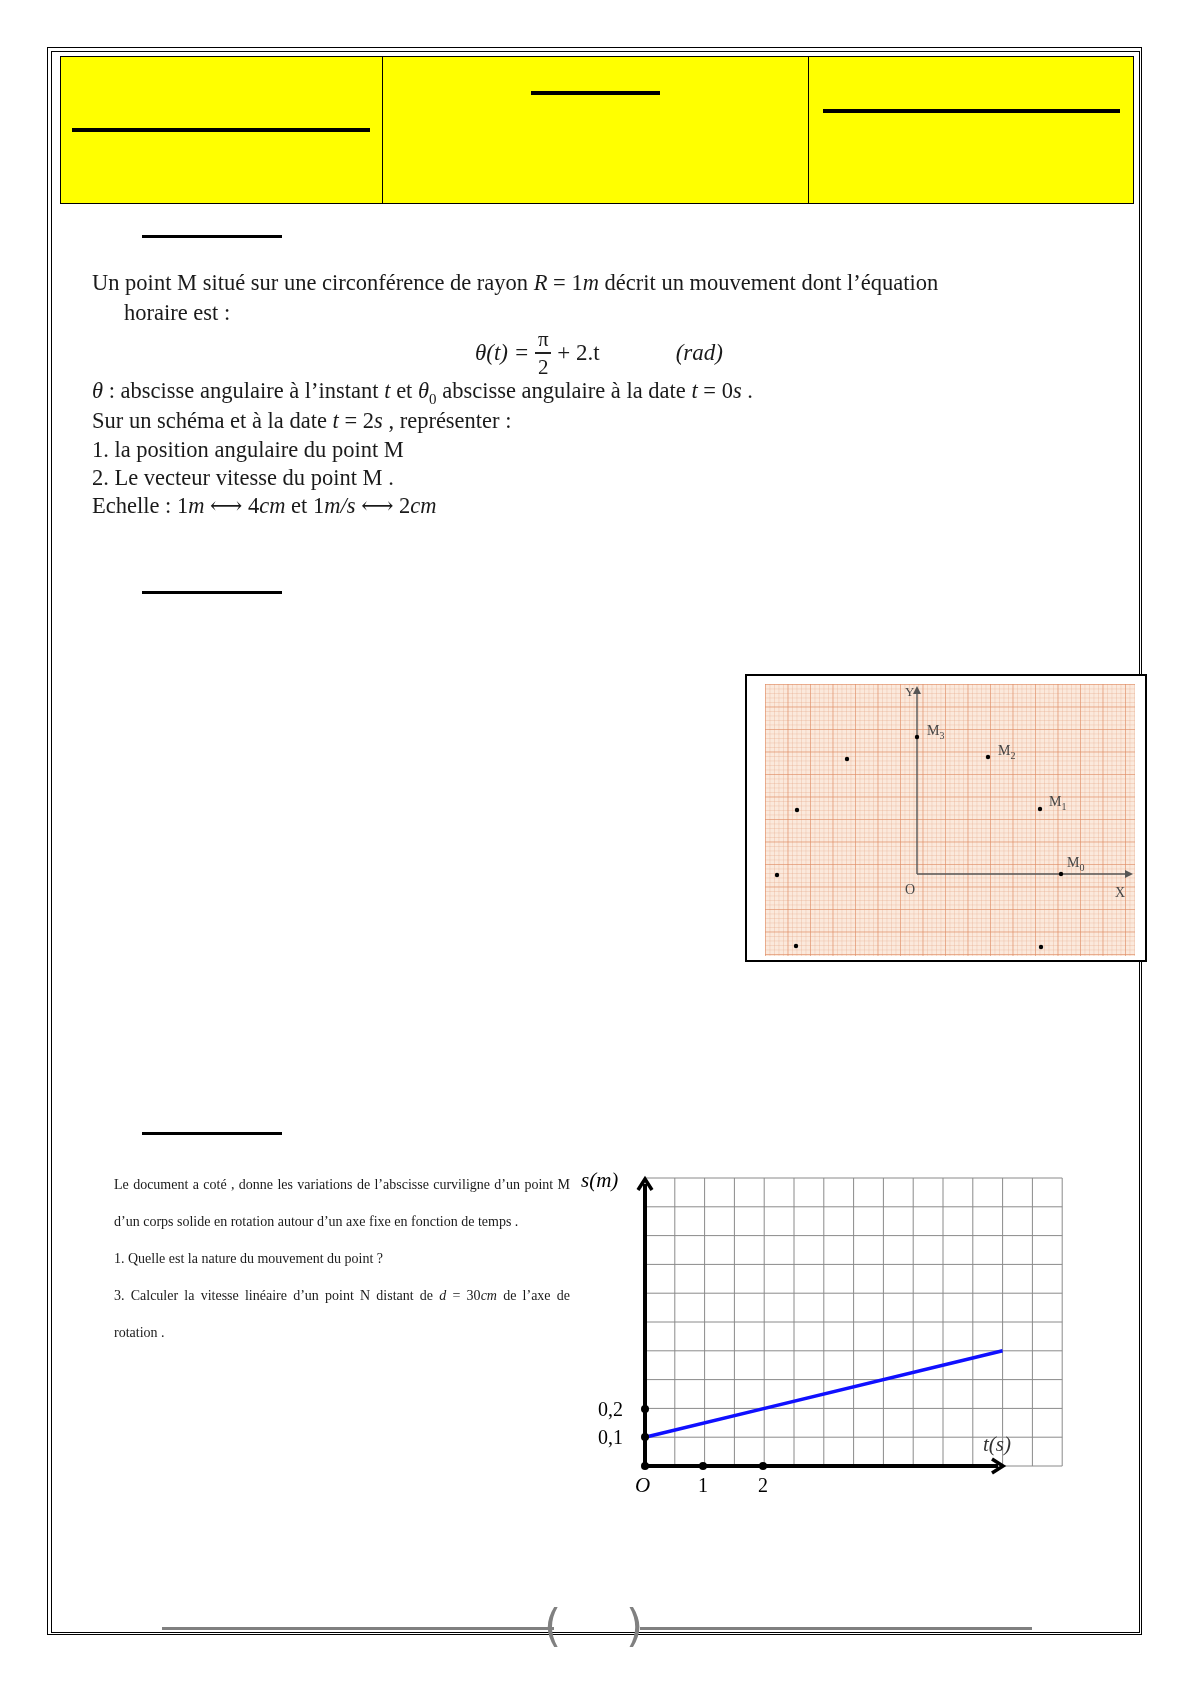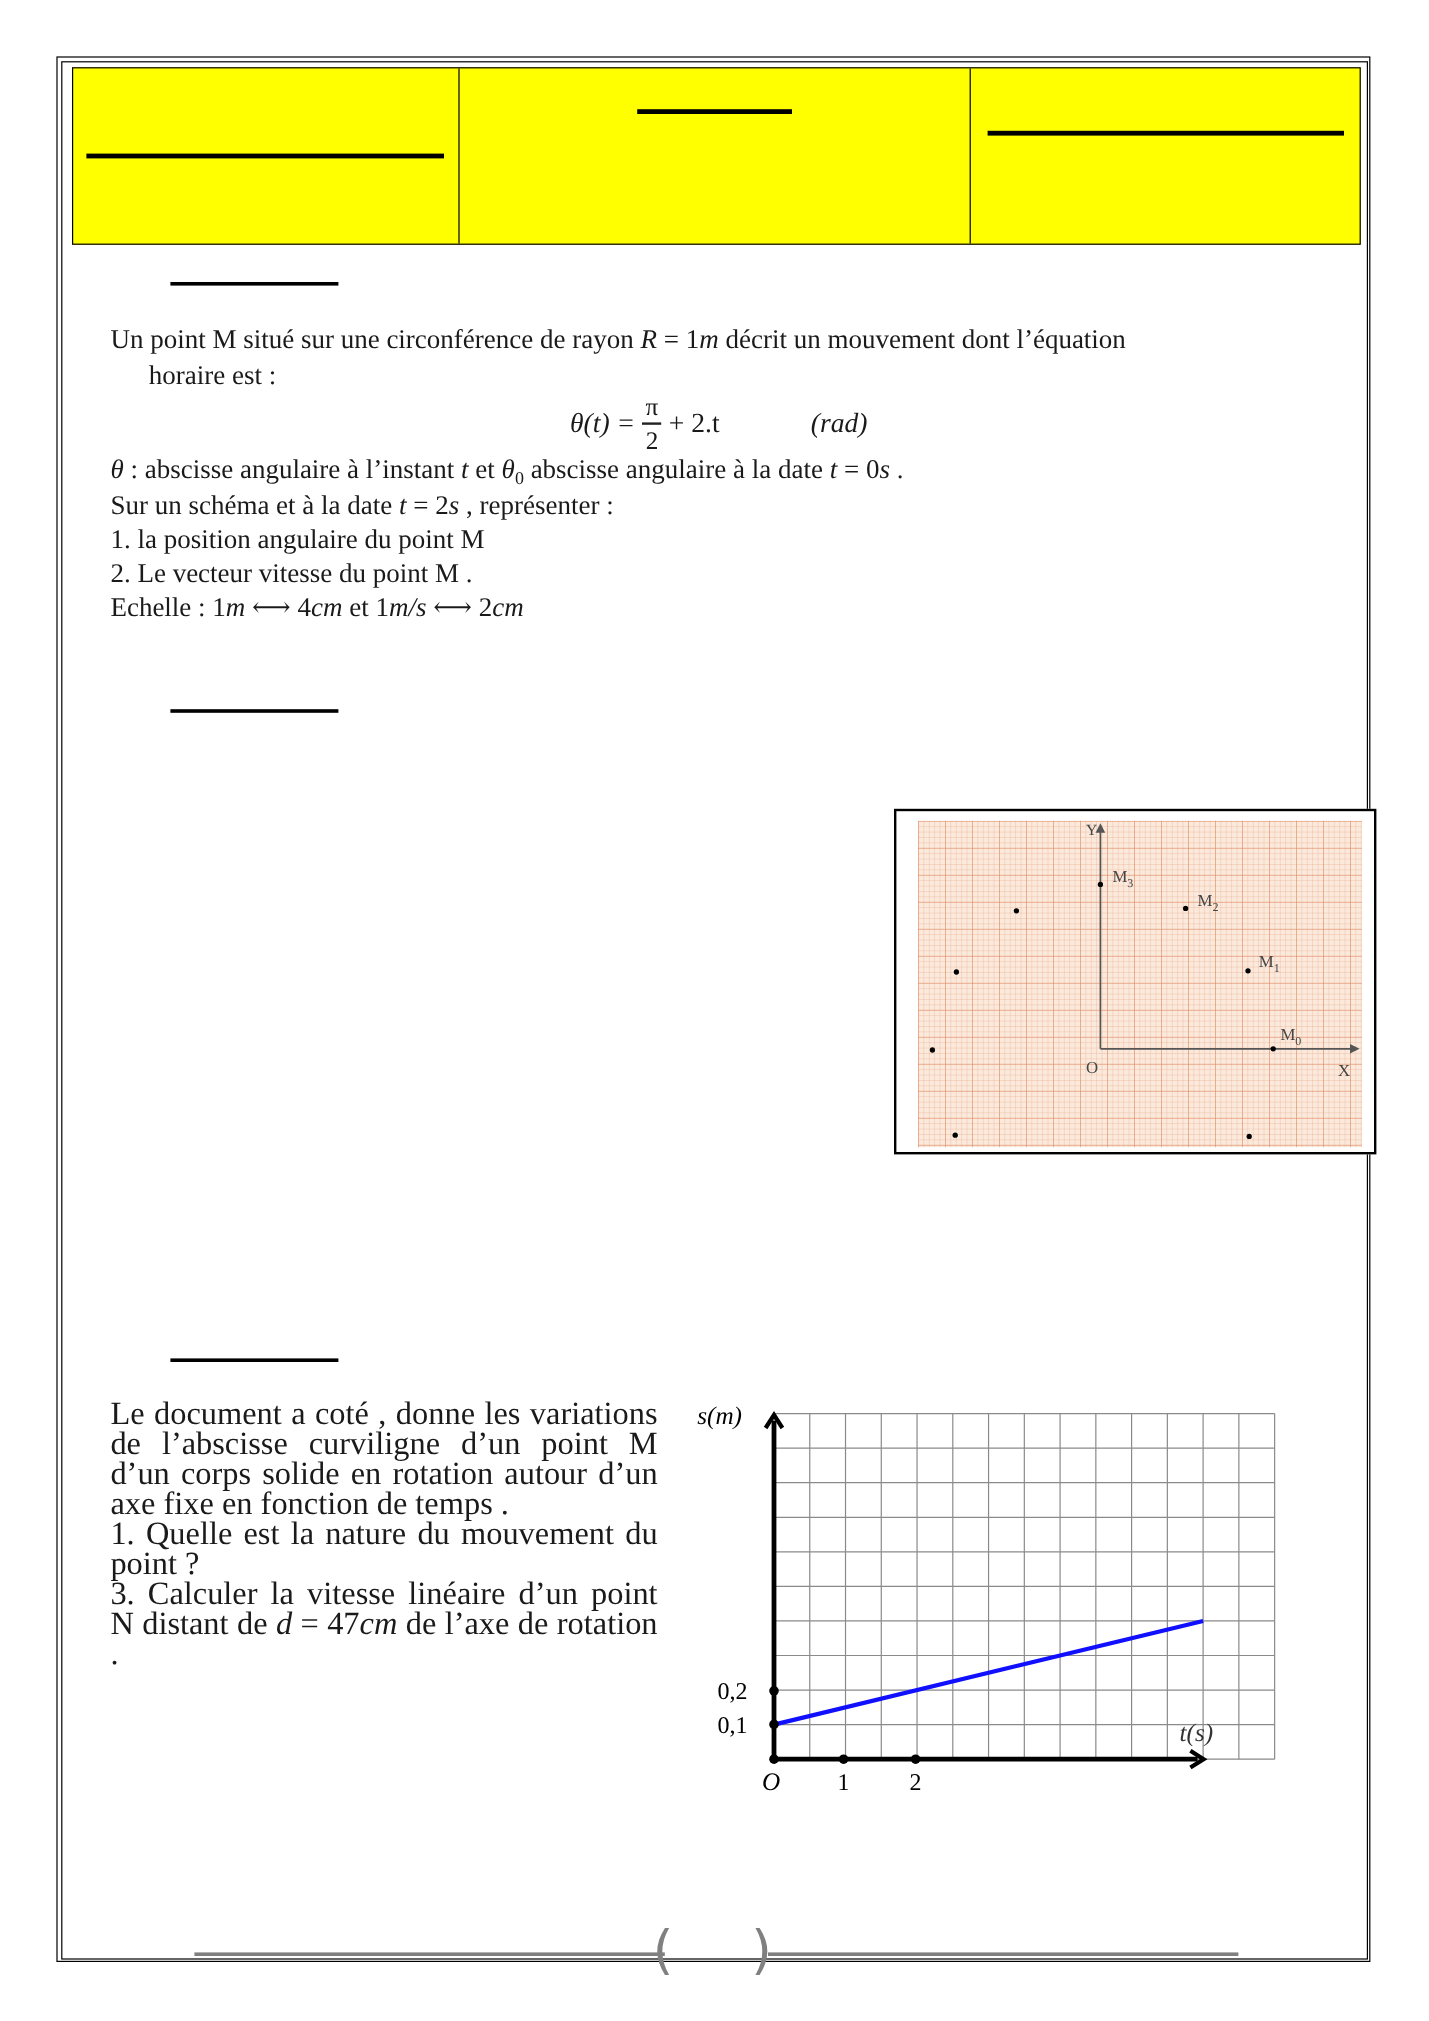--- a/index.html
+++ b/index.html
@@ -12,21 +12,21 @@
   .header-table { left: 60px; top: 56px; width: 1074px; height: 148px; background: #ffff00;
                   border: 1.5px solid #000; box-sizing: border-box; display: flex; }
   .header-cell { position: relative; height: 100%; box-sizing: border-box; }
   .header-cell + .header-cell { border-left: 1px solid #000; }
   .hdr-line { position: absolute; height: 4px; background: #000; }
 
   .sec-line { height: 3px; background: #000; }
 
   .txt { font-family: "Liberation Serif", "DejaVu Serif", serif; font-size: 22.5px; line-height: 29.5px; white-space: nowrap; }
   .txt i { font-style: italic; }
-  .para3 { width: 456px; white-space: normal; text-align: justify; font-size: 27px; line-height: 25px; }
+  .para3 { width: 456px; white-space: normal; text-align: justify; font-size: 14px; line-height: 37px; margin-left: 22px; }
 
   .eq { font-family: "Liberation Serif", "DejaVu Serif", serif; font-size: 23px; font-style: italic; display: flex; align-items: center; }
   .frac { display: inline-flex; flex-direction: column; align-items: center; font-style: normal; margin: 0 6px; font-size: 21px; line-height: 22px; }
   .frac .bar { width: 16px; height: 1.5px; background: #222; margin: 2px 0; }
 
   .paper-box { left: 745px; top: 674px; width: 402px; height: 288px; border: 2px solid #000; box-sizing: border-box; background: #fff; }
   .paper { position: absolute; left: 18px; top: 8px; width: 370px; height: 272px;
            background-color: #fbe9dc;
            background-image:
              linear-gradient(to right, rgba(224,140,100,0.55) 1px, transparent 1px),
@@ -115,21 +115,21 @@
       <text x="302" y="183" font-size="14" fill="#444" font-family="Liberation Sans, sans-serif"><tspan>M</tspan><tspan dy="4" font-size="10">0</tspan></text>
     </svg>
   </div>
 </div>
 
 <div class="abs sec-line" style="left:142px; top:1132px; width:140px;"></div>
 
 <div class="abs txt para3" style="left:92px; top:1166px;">
   <div>Le document a coté , donne les variations de l’abscisse curviligne d’un point M d’un corps solide en rotation autour d’un axe fixe en fonction de temps .</div>
   <div>1. Quelle est la nature du mouvement du point ?</div>
-  <div><span>3. Calculer la vitesse linéaire d’un point N distant de </span><i>d</i><span> = 47</span><i>cm</i><span> de l’axe de rotation .</span></div>
+  <div><span>3. Calculer la vitesse linéaire d’un point N distant de </span><i>d</i><span> = 30</span><i>cm</i><span> de l’axe de rotation .</span></div>
 </div>
 
 <svg class="abs" style="left:570px; top:1150px;" width="520" height="360" viewBox="0 0 520 360">
   <g id="grid">
       <line x1="75" x2="75" y1="316" y2="28" stroke="#8a8a8a" stroke-width="1"></line>
       <line x1="104.8" x2="104.8" y1="316" y2="28" stroke="#8a8a8a" stroke-width="1"></line>
       <line x1="134.6" x2="134.6" y1="316" y2="28" stroke="#8a8a8a" stroke-width="1"></line>
       <line x1="164.4" x2="164.4" y1="316" y2="28" stroke="#8a8a8a" stroke-width="1"></line>
       <line x1="194.2" x2="194.2" y1="316" y2="28" stroke="#8a8a8a" stroke-width="1"></line>
       <line x1="224" x2="224" y1="316" y2="28" stroke="#8a8a8a" stroke-width="1"></line>

